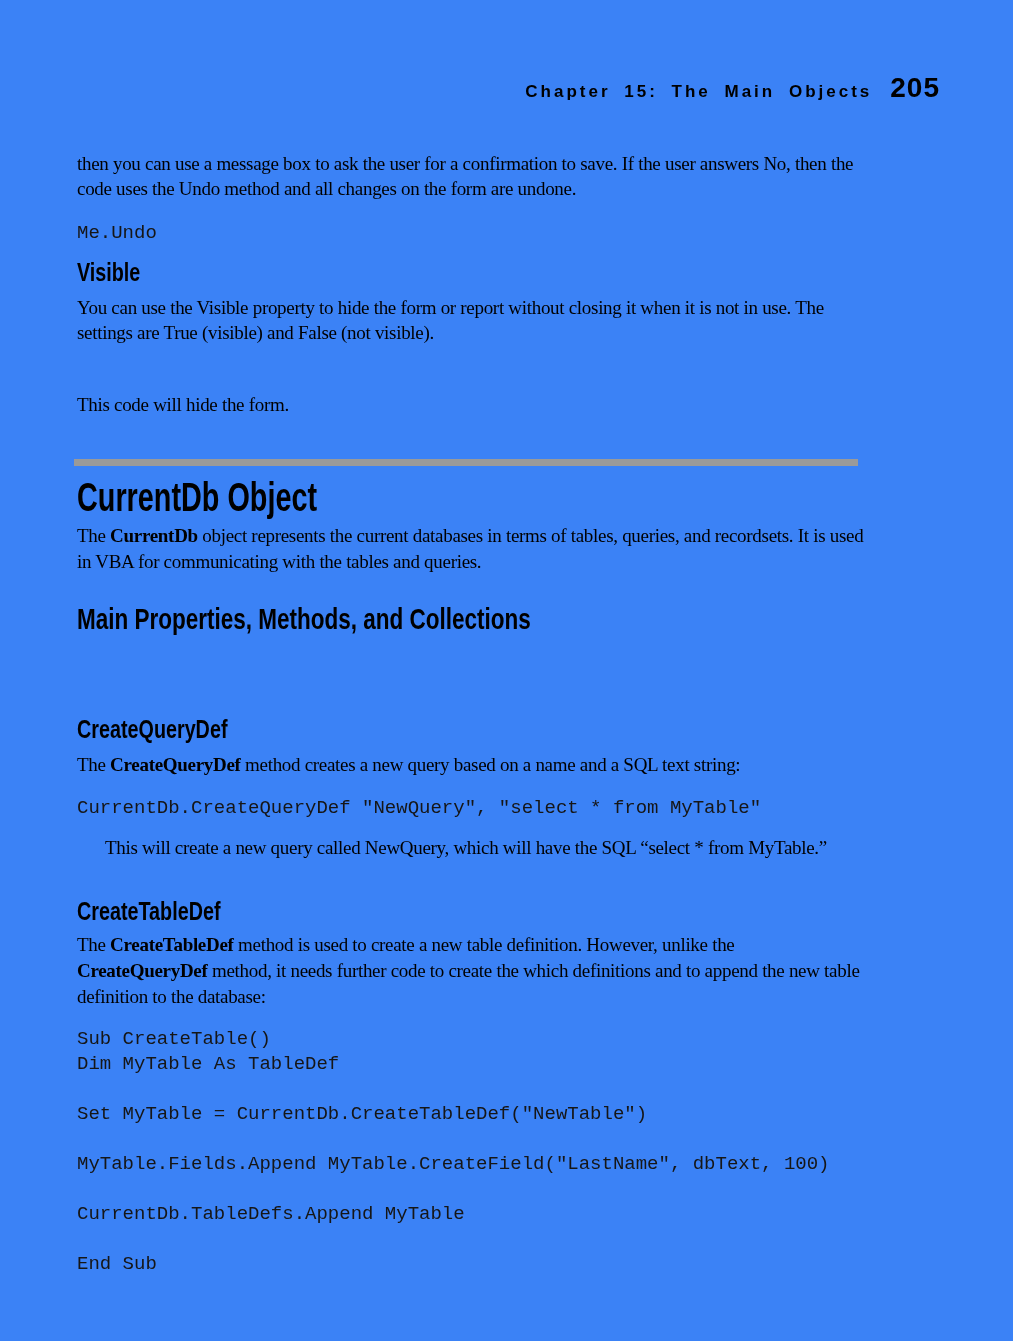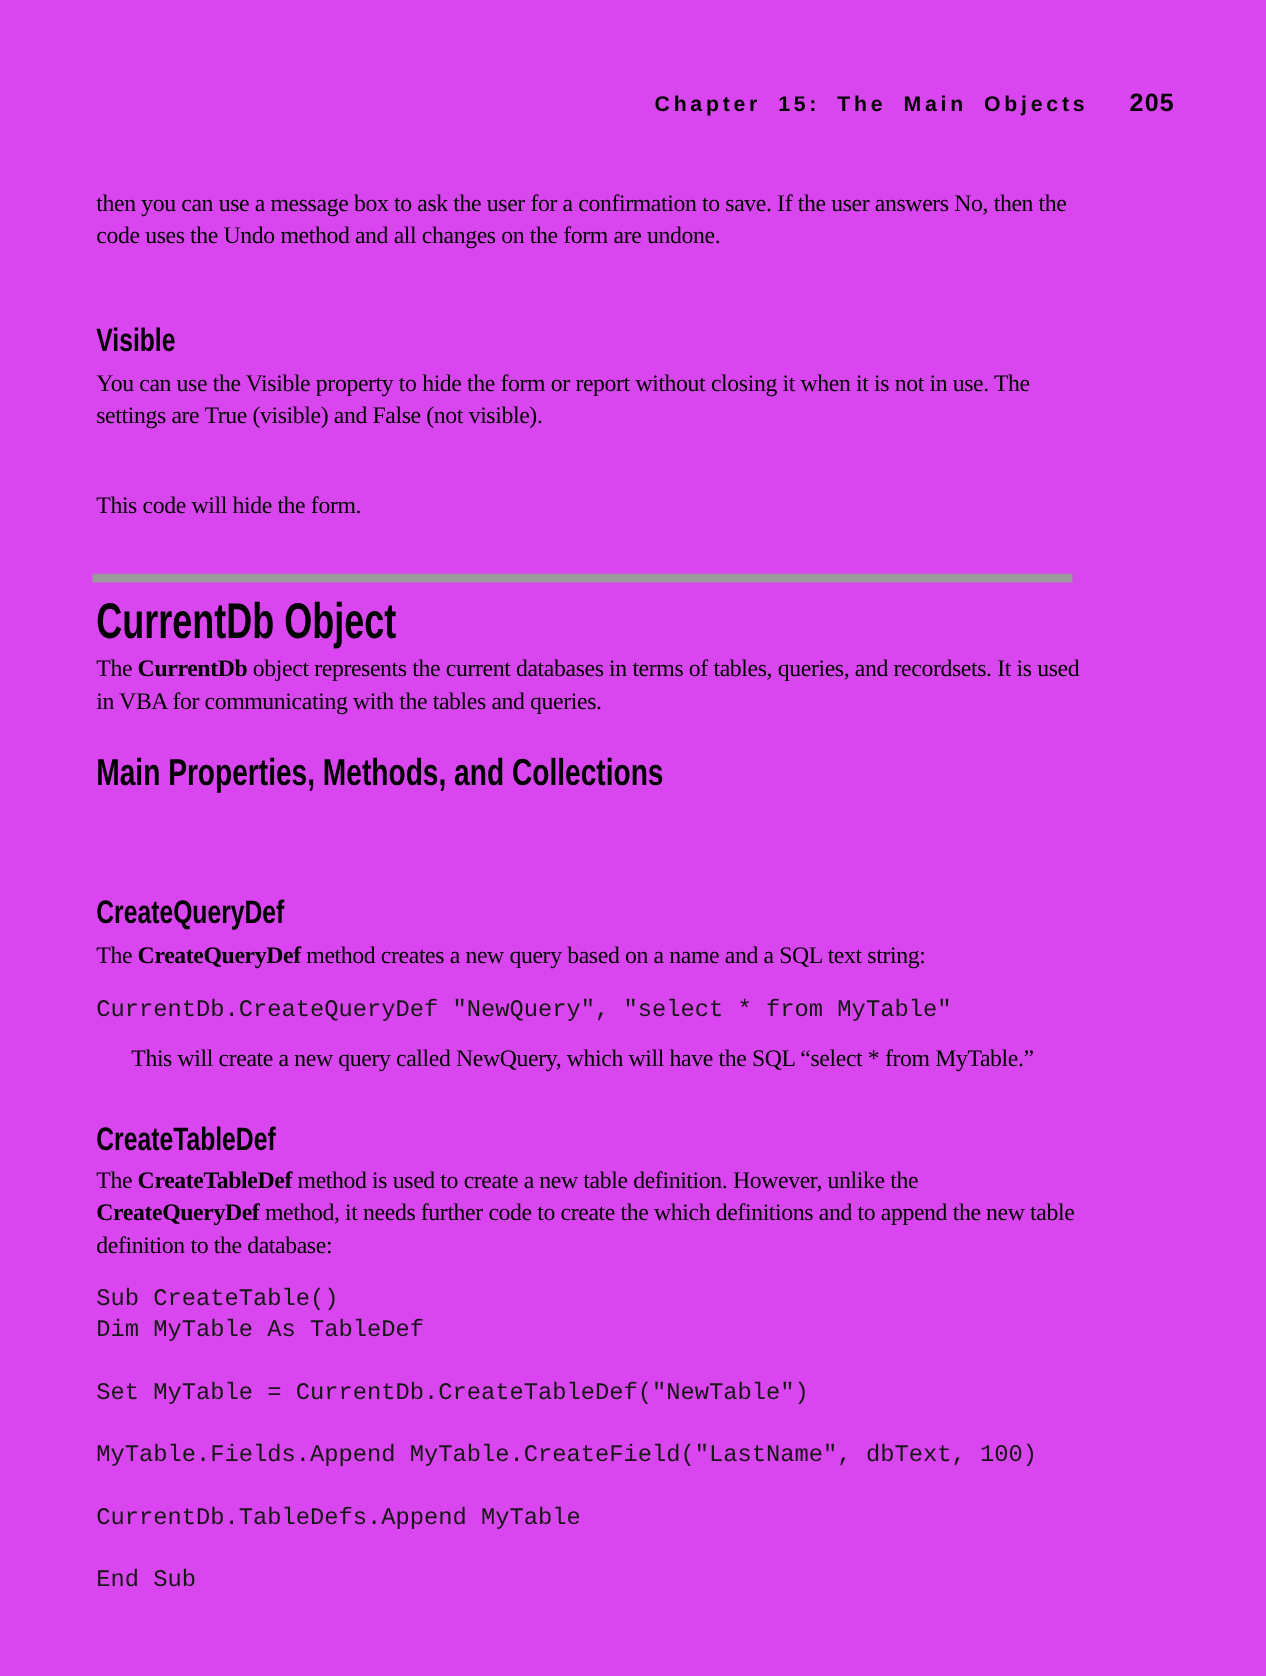--- a/index.html
+++ b/index.html
@@ -11,21 +11,21 @@
     font-family:"Liberation Serif",serif;
     color:#000000;
   }
   .running-header{
     position:absolute;top:72px;left:0;width:940px;
     display:flex;justify-content:flex-end;align-items:baseline;
     font-family:"Liberation Sans",sans-serif;font-weight:bold;
     white-space:nowrap;
   }
   .chapter-title{font-size:17px;letter-spacing:3px;word-spacing:6px;}
-  .page-number{font-size:20px;letter-spacing:1px;margin-left:33px;}
+  .page-number{font-size:28px;letter-spacing:1px;margin-left:18px;}
   .block{position:absolute;left:77px;width:792px;}
   .body-par{margin:0;font-size:19px;line-height:25px;letter-spacing:-0.3px;}
   .lh26{line-height:26px;}
   .indent{text-indent:28px;}
   .code-line{
     font-family:"Liberation Mono","DejaVu Sans Mono",monospace;
     font-size:19px;line-height:25px;letter-spacing:0;
     white-space:pre;margin:0;color:#161616;
   }
   pre.code-block{
@@ -39,29 +39,30 @@
   }
   h1.doc-h1{font-size:40px;line-height:42px;transform:scaleX(0.72);letter-spacing:0px;}
   h2.doc-h2{font-size:30px;line-height:34px;transform:scaleX(0.75);}
   h3.doc-h3{font-size:26px;line-height:27px;transform:scaleX(0.76);}
   .rule{position:absolute;left:74px;width:784px;height:7px;}
   b{font-weight:bold;}
 </style>
 </head>
 <body>
 
-<div class="page" style="background: #d946ef; color: rgb(0, 0, 0);">
+<div class="page" style="background: #3b82f6; color: rgb(0, 0, 0);">
 
   <div class="running-header">
     <span class="chapter-title">Chapter 15: The Main Objects</span>
     <span class="page-number">205</span>
   </div>
 
   <p class="block body-par" style="top:151px;">then you can use a message box to ask the user for a confirmation to save. If the user answers No, then the code uses the Undo method and all changes on the form are undone.</p>
 
+  <div class="block code-line" style="top:221px;">Me.Undo</div>
 
   <h3 class="block doc-h3" style="top:259px;">Visible</h3>
 
   <p class="block body-par" style="top:295px;">You can use the Visible property to hide the form or report without closing it when it is not in use. The settings are True (visible) and False (not visible).</p>
 
 
   <p class="block body-par" style="top:392px;">This code will hide the form.</p>
 
   <div class="rule" style="top: 459px; background: rgb(154, 154, 154);"></div>
 

